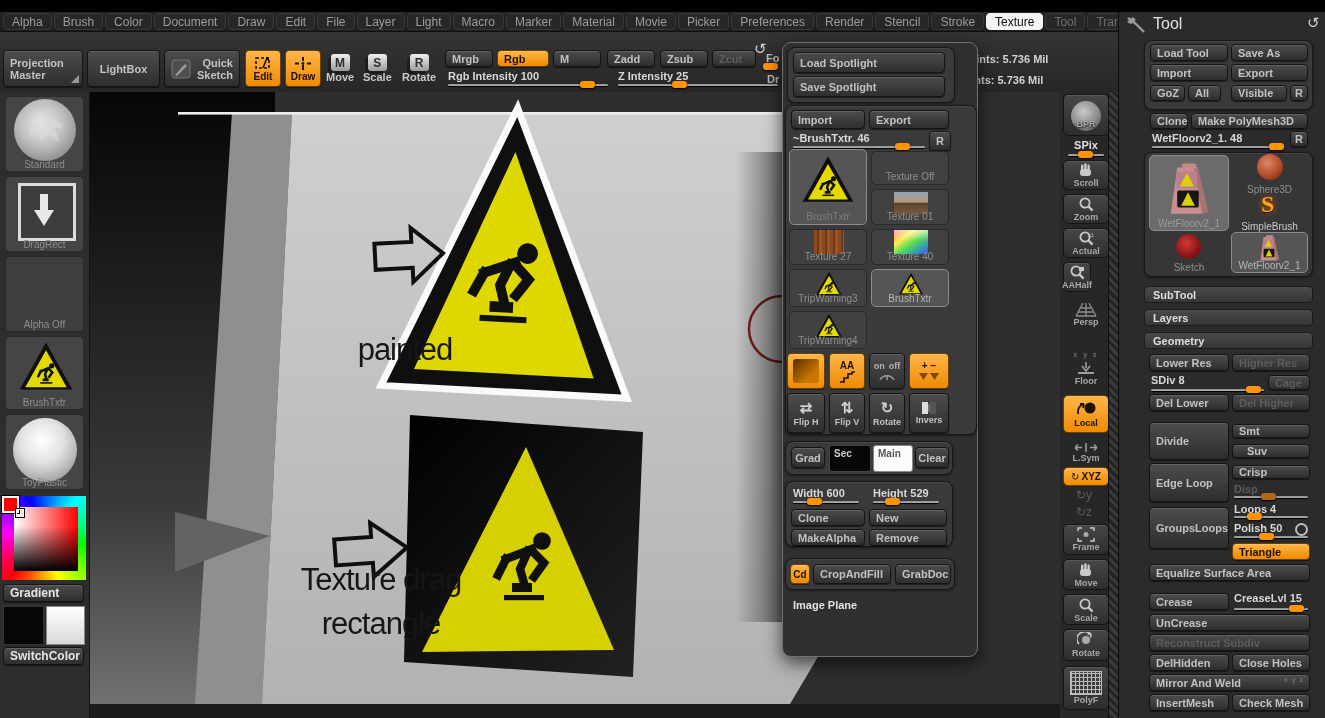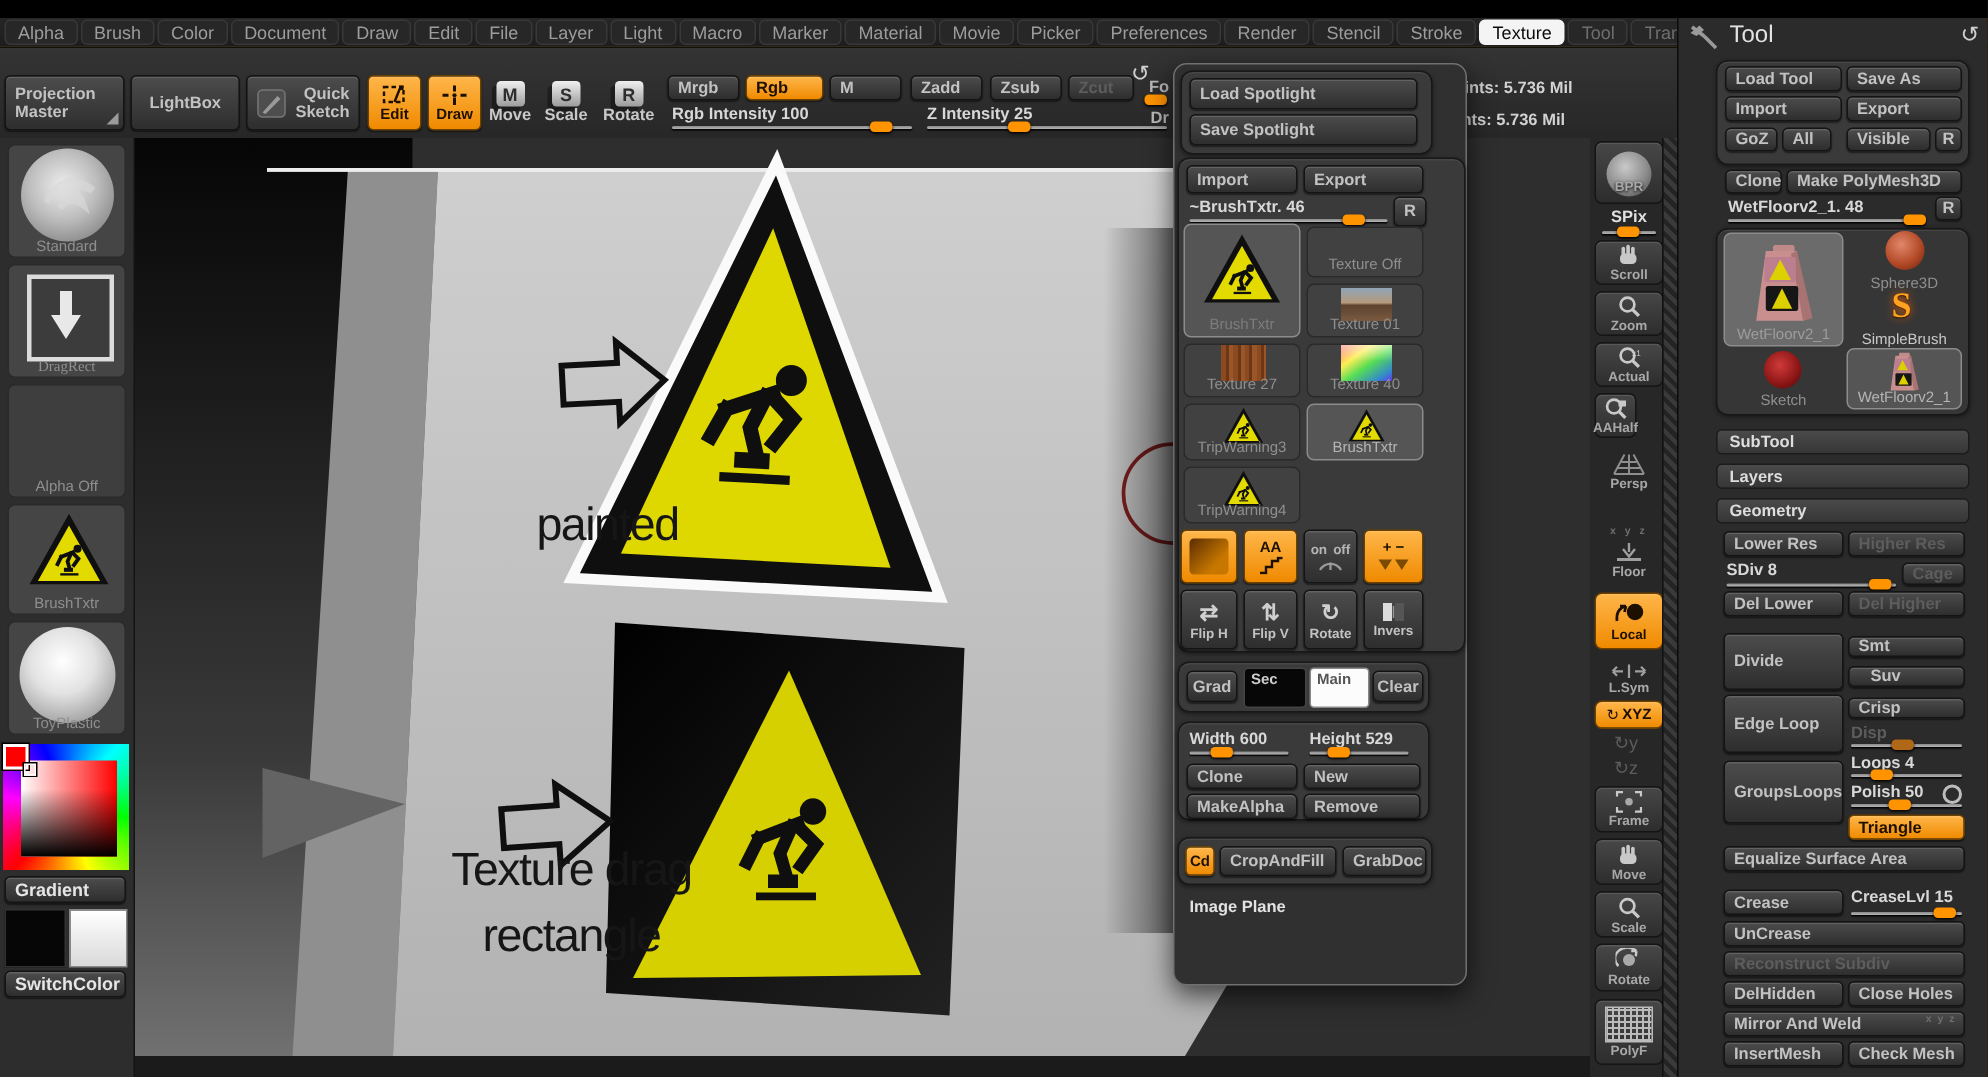--- a/index.html
+++ b/index.html
@@ -196,21 +196,21 @@
           </svg>
     </div>
     <span class="thumb-label" style="left:0;right:0;bottom:1px;">Standard</span>
   </div>
   <div class="tile" style="left:5px;top:84px;width:79px;height:76px;">
     <div class="abs" style="left:12px;top:6px;width:52px;height:52px;border:3px solid #dcdcdc;background:#3c3c3c;">
       <svg width="46" height="46" viewBox="0 0 46 46">
             <path d="M23 40 13 24 19 24 19 8 27 8 27 24 33 24Z" fill="#e8e8e8"></path>
           </svg>
     </div>
-    <span class="thumb-label" style="left:0;right:0;bottom:1px;font-family:Liberation Serif, serif;">DragRect</span>
+    <span class="thumb-label" style="left:0;right:0;bottom:1px;">DragRect</span>
   </div>
   <div class="tile" style="left:5px;top:164px;width:79px;height:76px;background:#3e3e3e;">
     <span class="thumb-label" style="left:0;right:0;bottom:1px;">Alpha Off</span>
   </div>
   <div class="tile" style="left:5px;top:244px;width:79px;height:74px;">
     <svg style="position:absolute;left:12px;top:3px;" width="56" height="52" viewBox="0 0 100 90">
           <use href="#wsign"></use>
         </svg>
     <span class="thumb-label" style="left:0;right:0;bottom:1px;">BrushTxtr</span>
   </div>

